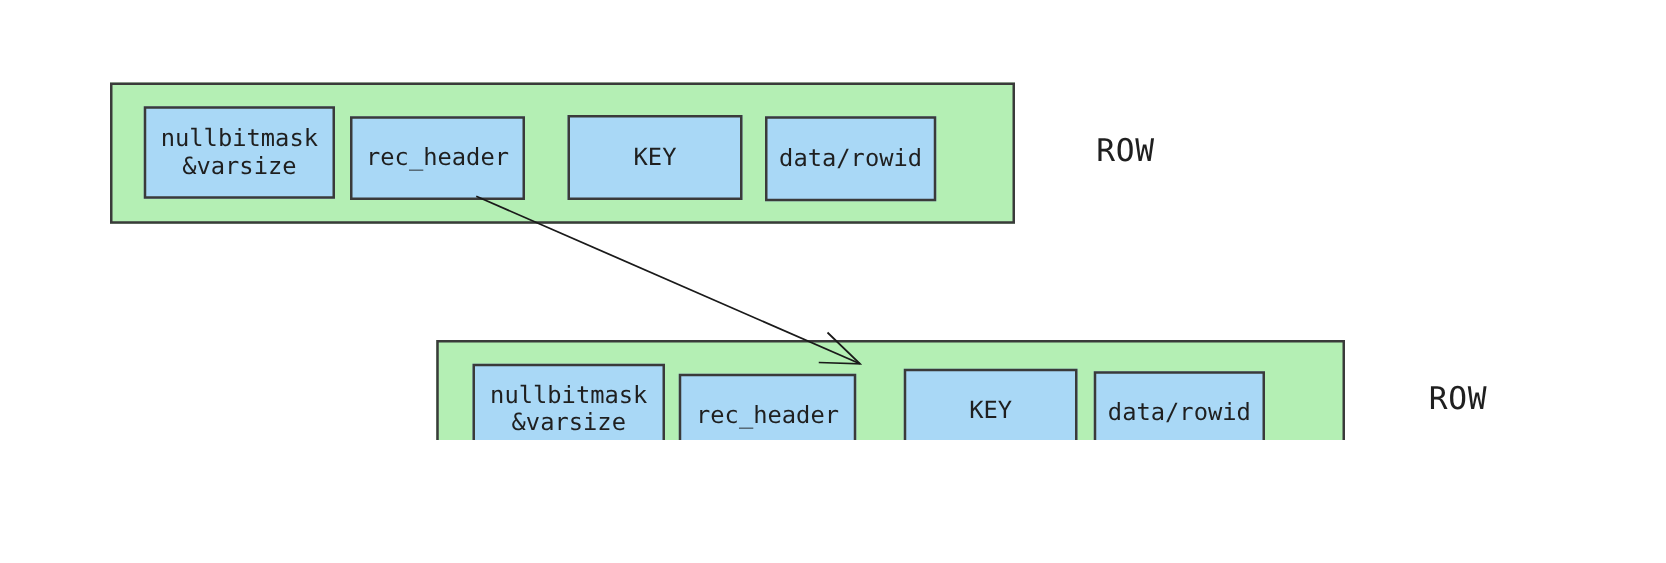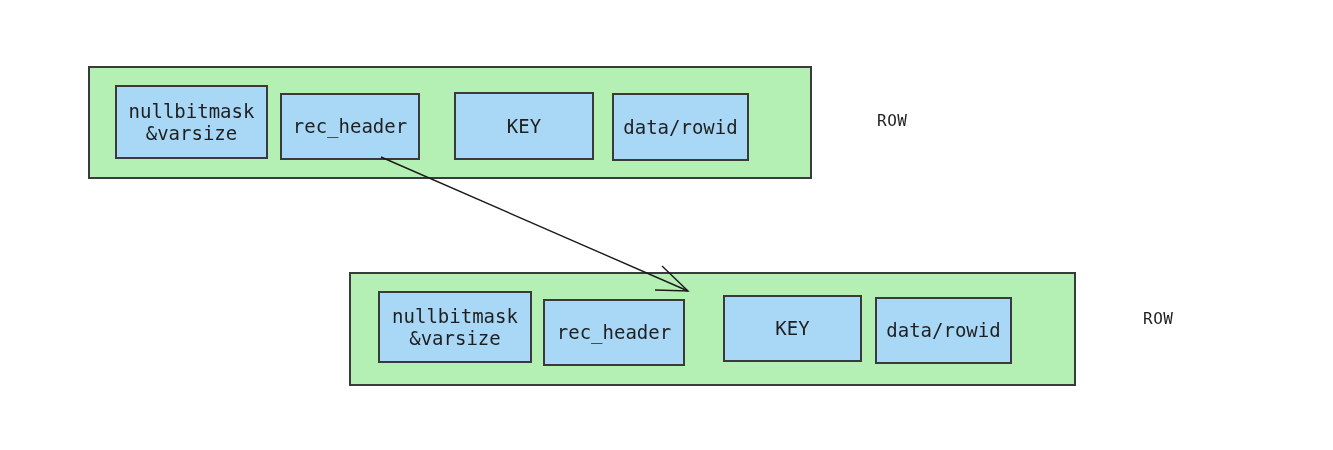--- a/index.html
+++ b/index.html
@@ -7,21 +7,21 @@
     --cell-fill: #a9d8f6;
     --border: #3a3a3a;
     --text: #1f1f1f;
     --arrow: #1a1a1a;
   }
   * { box-sizing: border-box; }
   html, body { margin: 0; padding: 0; background: #ffffff; }
   .canvas {
     position: relative;
     width: 1333px;
-    height: 450px;
+    height: 352px;
     background: #ffffff;
     overflow: hidden;
     font-family: "DejaVu Sans Mono", "Liberation Mono", monospace;
     color: var(--text);
   }
   .row-box {
     position: absolute;
     background: var(--row-fill);
     border: 2px solid var(--border);
   }
@@ -33,21 +33,21 @@
     align-items: center;
     justify-content: center;
     text-align: center;
     white-space: pre-line;
     font-size: 19px;
     line-height: 1.18;
     color: var(--text);
   }
   .row-label {
     position: absolute;
-    font-size: 16px;
+    font-size: 25px;
     line-height: 22px;
     color: var(--text);
     letter-spacing: 0.5px;
   }
   .arrow-layer {
     position: absolute;
     left: 0; top: 0;
     width: 1333px;
     height: 450px;
     pointer-events: none;

